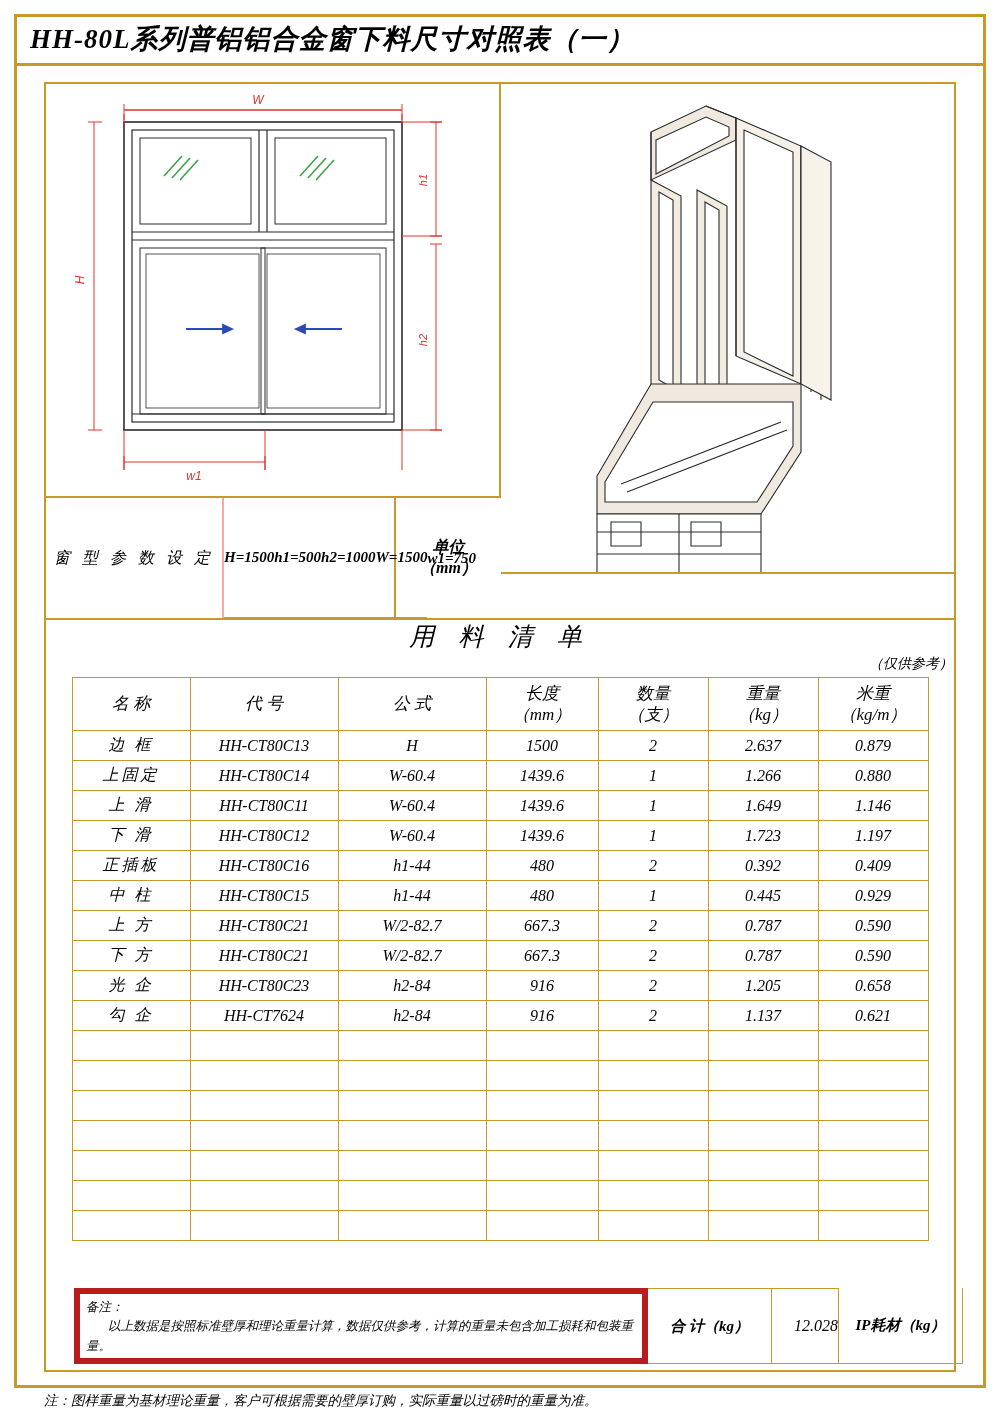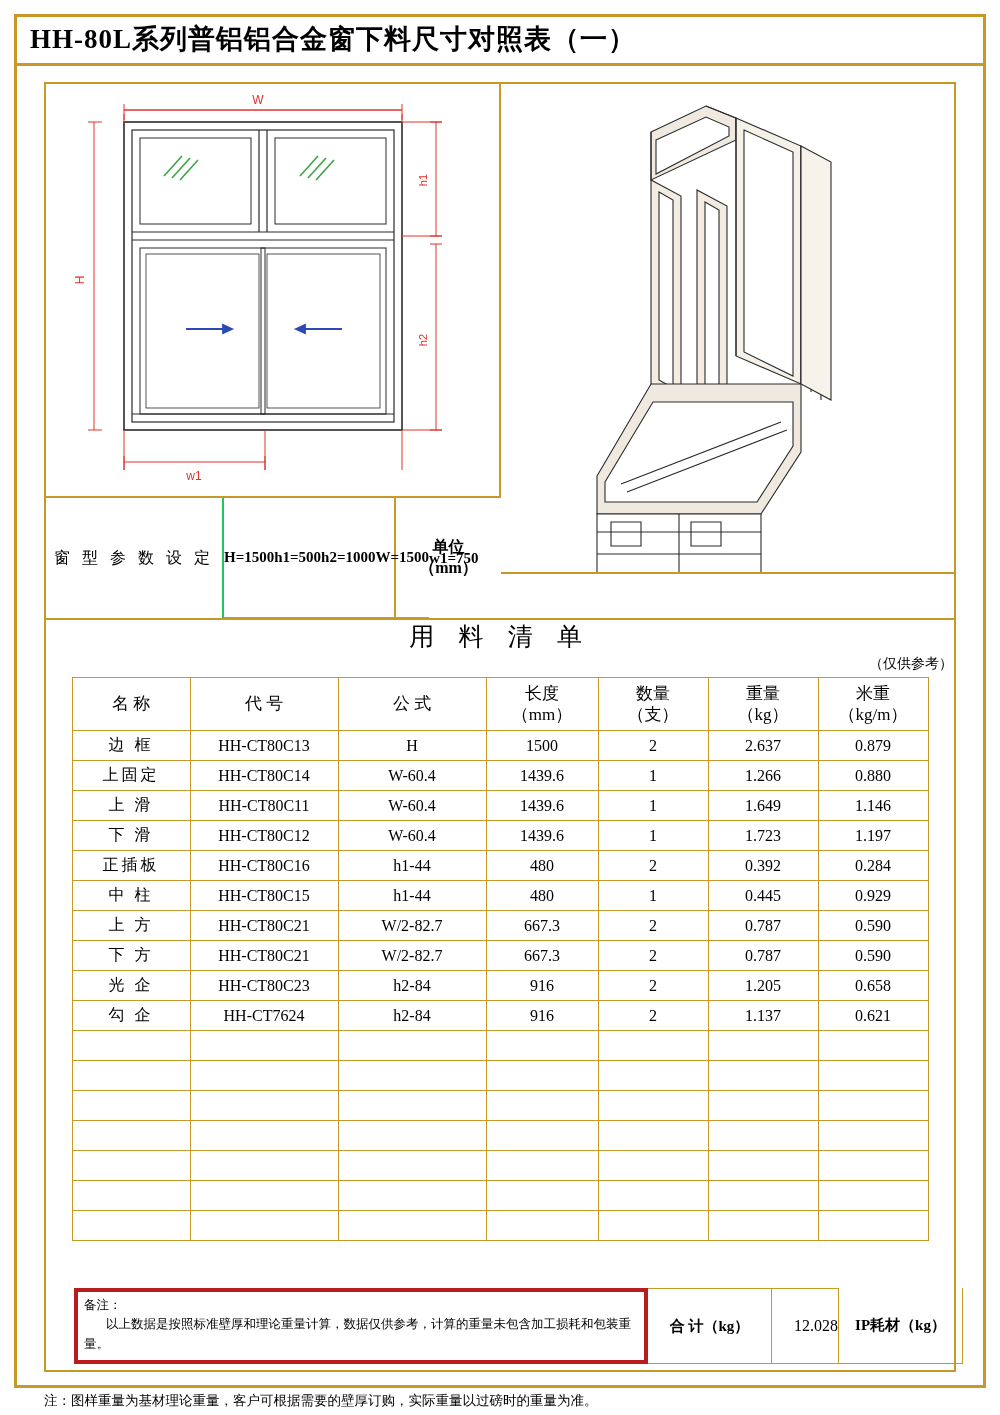--- a/index.html
+++ b/index.html
@@ -13,20 +13,21 @@
     font-family: "Liberation Serif", serif;
     color: #000;
     position: relative;
   }
   .page {
     position: absolute;
     left: 0; top: 0;
     width: 1000px;
     height: 1144px;
     box-sizing: border-box;
+    font-style: italic;
   }
   
   .outer-frame {
     position: absolute;
     left: 14px;
     top: 14px;
     width: 972px;
     height: 1374px;
     border: 3px solid #C79A27;
     box-sizing: border-box;
@@ -111,21 +112,21 @@
     box-sizing: border-box;
     display: flex;
   }
   .param-label {
     width: 178px;
     display: flex;
     align-items: center;
     justify-content: center;
     font-size: 16px;
     letter-spacing: 4px;
-    border-right: 2px solid #22c55e;
+    border-right: 2px solid #fca5a5;
     box-sizing: border-box;
   }
   .param-values {
     width: 172px;
     border-right: 2px solid #C79A27;
     box-sizing: border-box;
     display: flex;
     flex-direction: row;
   }
   .param-values div {
@@ -201,21 +202,21 @@
   .footer-wrap {
     position: absolute;
     left: 28px;
     top: 668px;
     width: 856px;
     height: 76px;
     display: flex;
   }
   .note-box {
     width: 574px;
-    border: 4px solid #b91c1c;
+    border: 6px solid #b91c1c;
     box-sizing: border-box;
     padding: 4px 6px;
     font-size: 12.5px;
     line-height: 1.55;
     font-family: "Liberation Sans", sans-serif;
   }
   .note-title { font-size: 12.5px; }
   .note-body { text-indent: 22px; }
   .totals {
     width: 282px;
@@ -499,21 +500,21 @@
             <td>1.723</td>
             <td>1.197</td>
           </tr>
           <tr>
             <td class="name-cell">正插板</td>
             <td>HH-CT80C16</td>
             <td>h1-44</td>
             <td>480</td>
             <td>2</td>
             <td>0.392</td>
-            <td>0.284</td>
+            <td>0.409</td>
           </tr>
           <tr>
             <td class="name-cell">中  柱</td>
             <td>HH-CT80C15</td>
             <td>h1-44</td>
             <td>480</td>
             <td>1</td>
             <td>0.445</td>
             <td>0.929</td>
           </tr>

